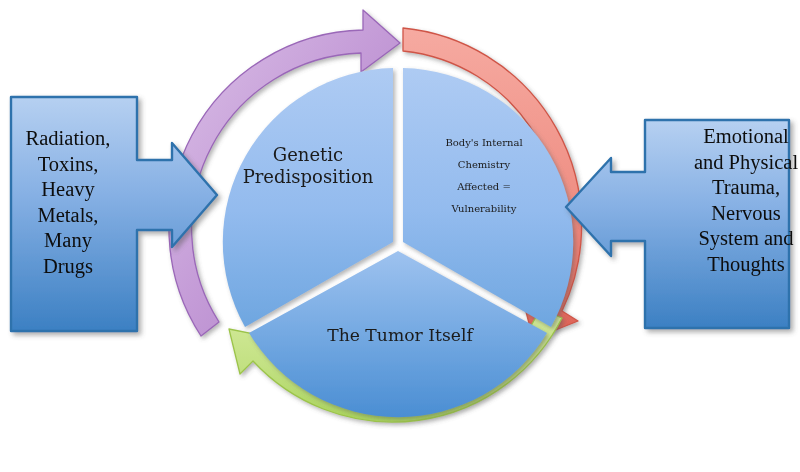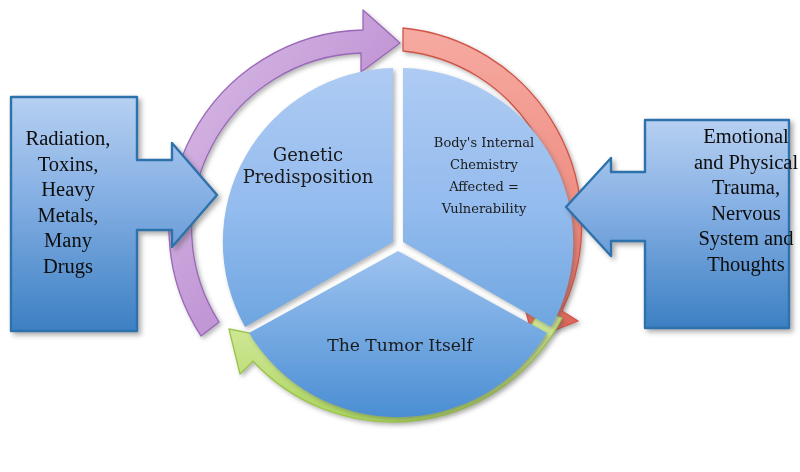--- a/index.html
+++ b/index.html
@@ -59,26 +59,26 @@
     left: 232px;
     top: 144px;
     width: 152px;
     font-size: 18px;
     line-height: 22px;
   }
   #slice-text-chemistry {
     left: 408px;
     top: 132px;
     width: 152px;
-    font-size: 13px;
+    font-size: 10px;
     line-height: 22px;
   }
   #slice-text-tumor {
     left: 300px;
-    top: 334px;
+    top: 324px;
     width: 200px;
     font-size: 17.2px;
     line-height: 22px;
   }
 </style>
 </head>
 <body>
 
 <div id="diagram-root">
 

